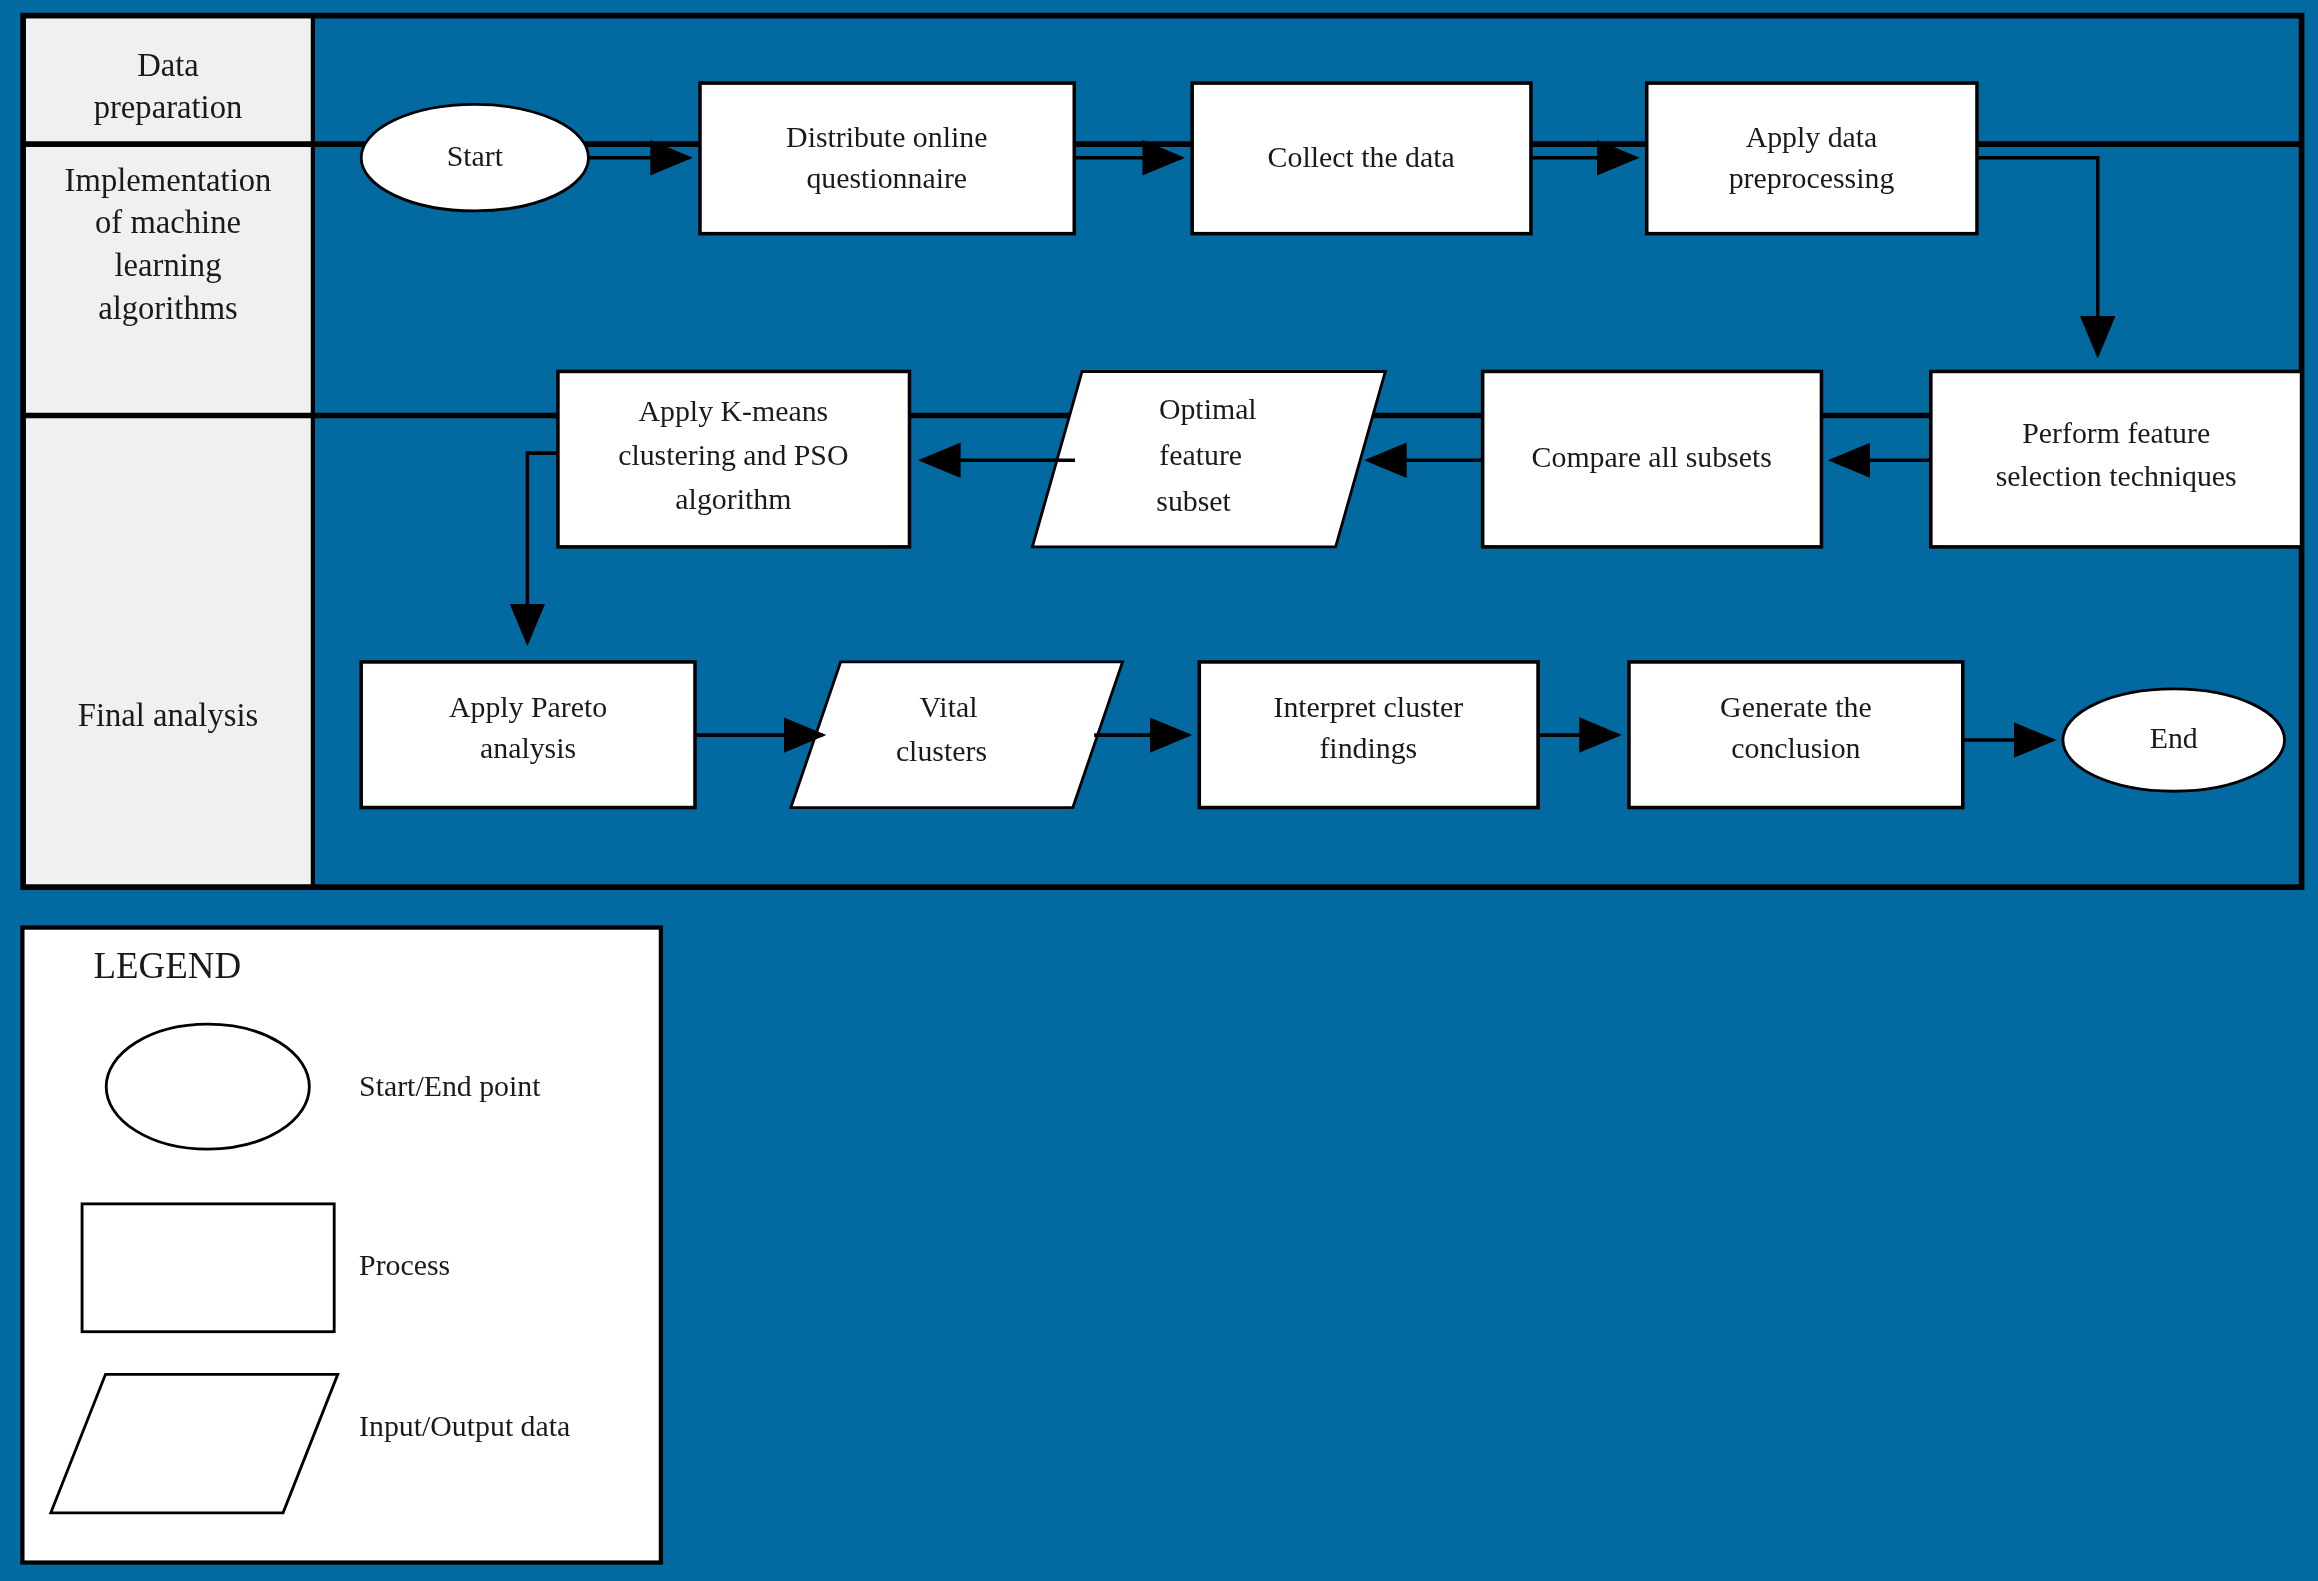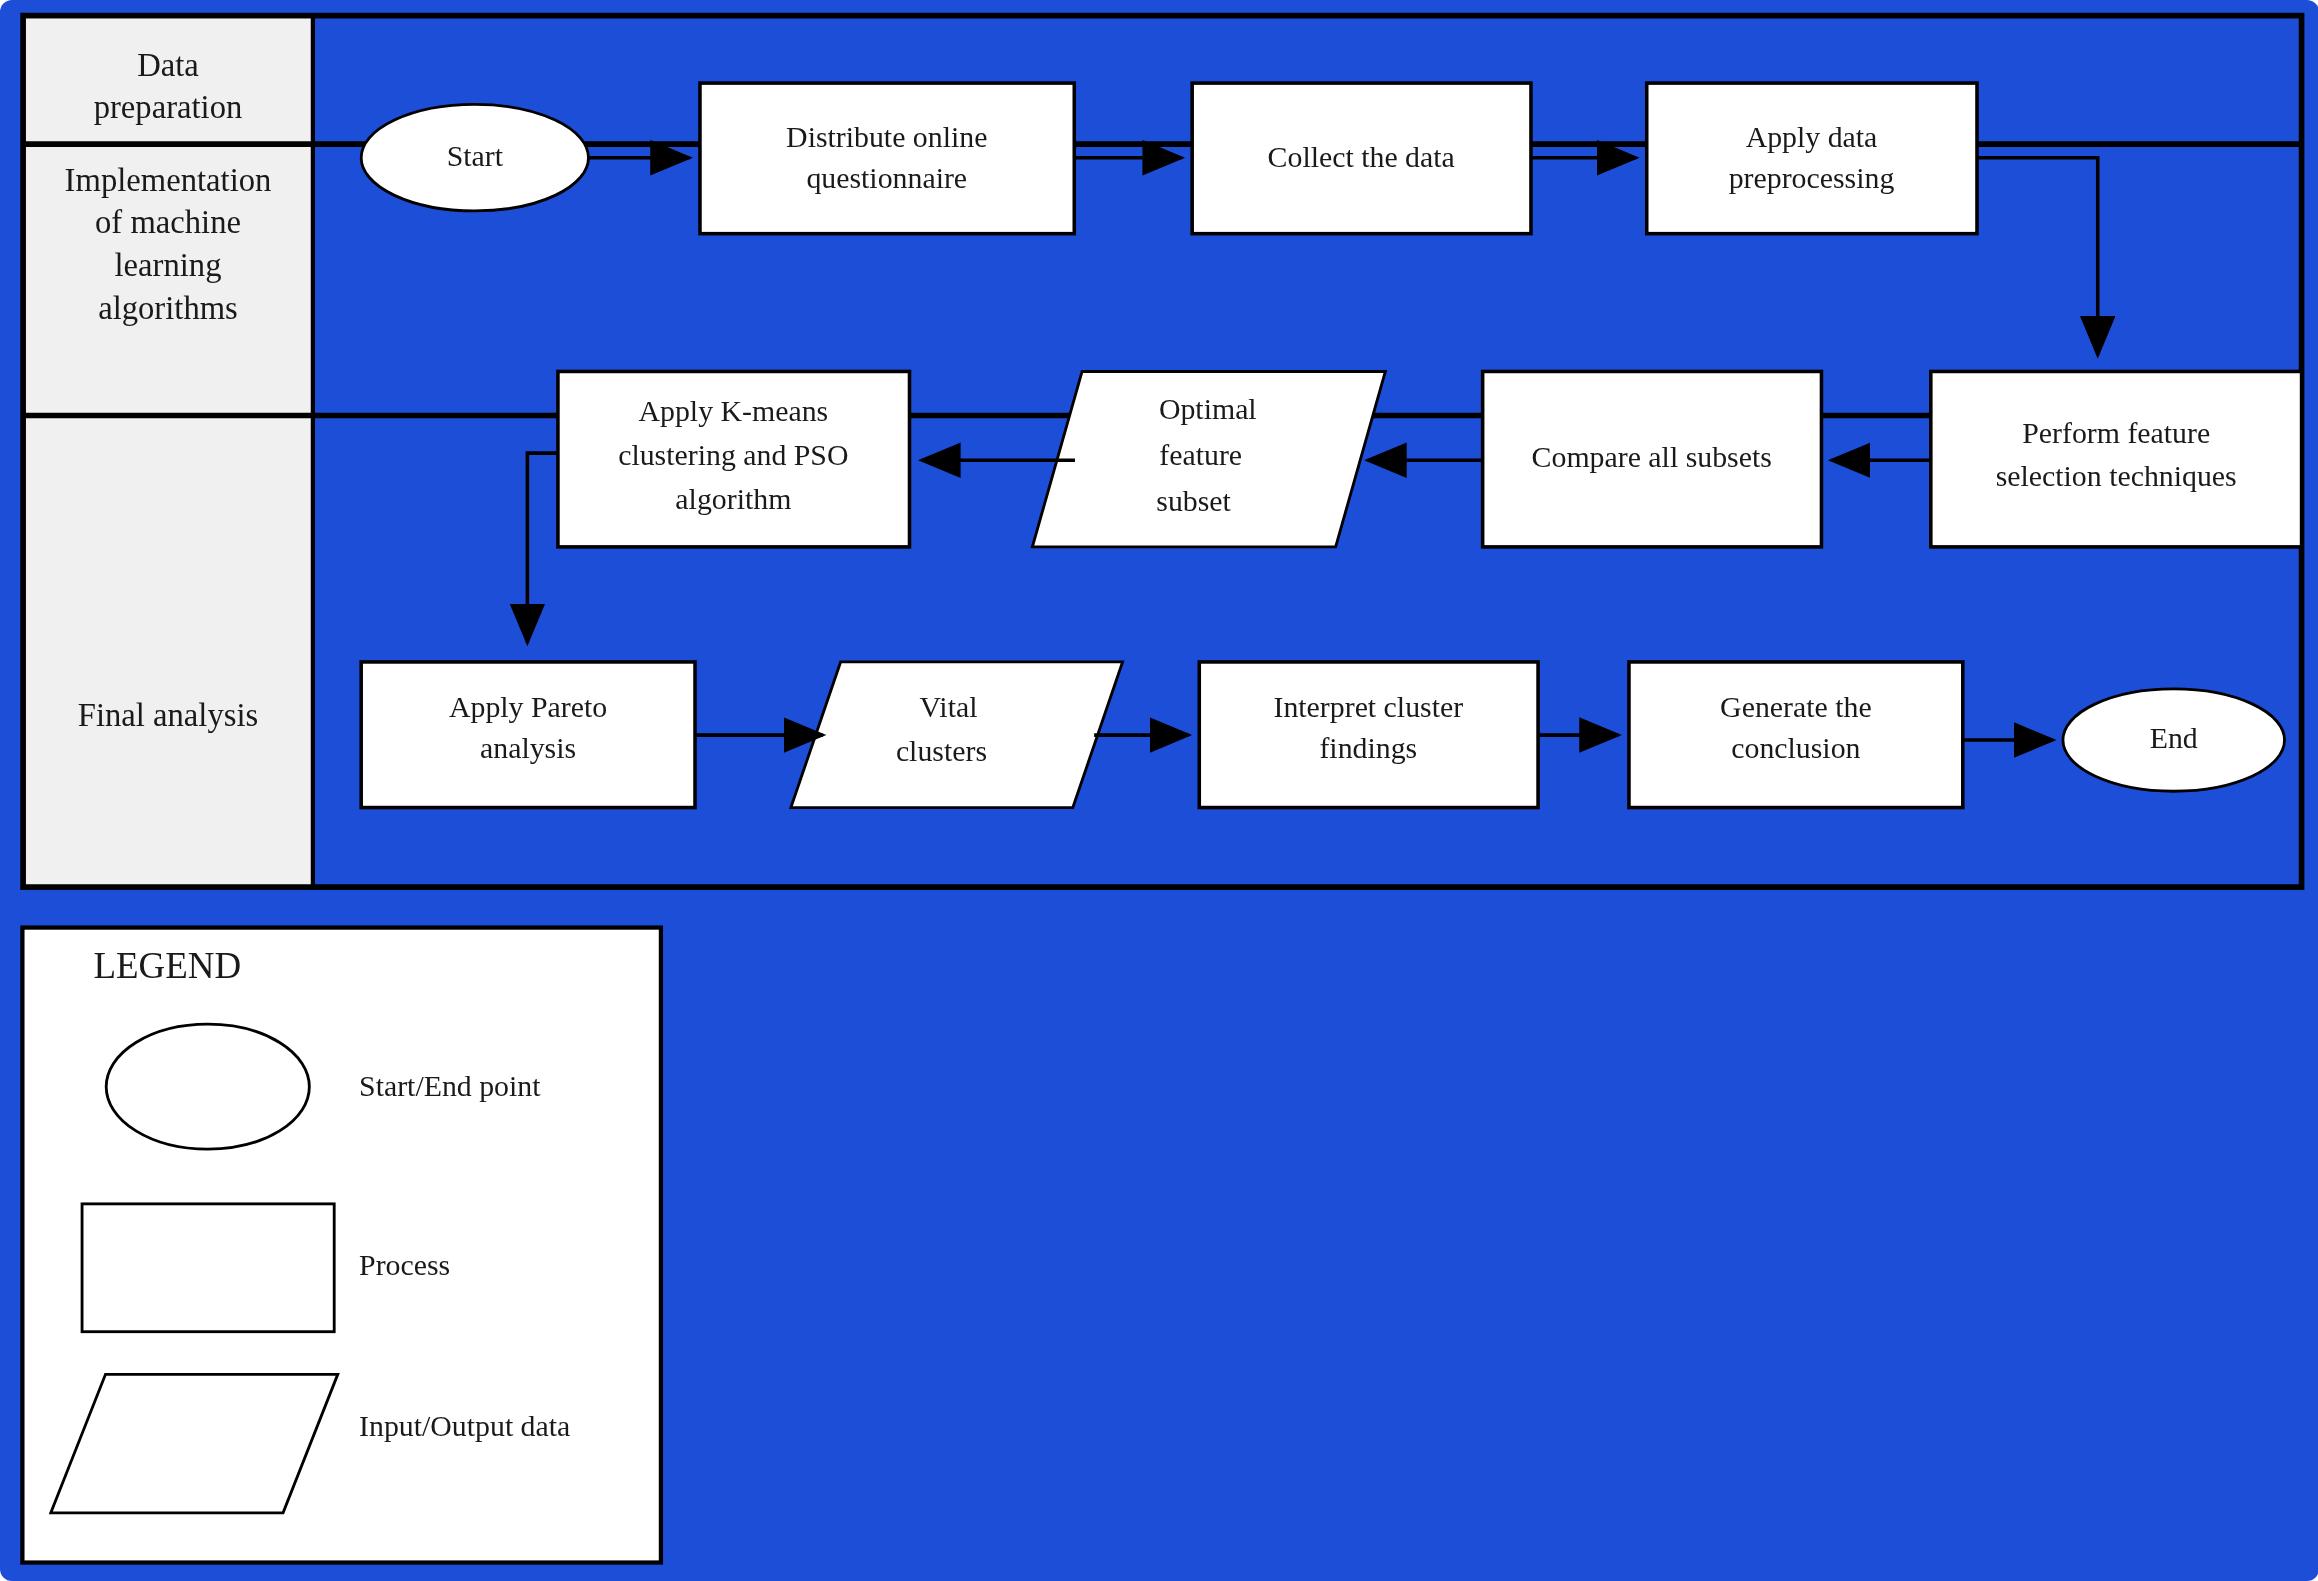--- a/index.html
+++ b/index.html
@@ -10,22 +10,21 @@
   body {
     width: 2319px;
     height: 1581px;
     font-family: "Liberation Serif", "DejaVu Serif", serif;
     overflow: hidden;
   }
   #stage {
     position: relative;
     width: 2319px;
     height: 1581px;
-    background: #1d4ed8;
-    border-radius: 12px;
+    background: #0369a1;
   }
   svg.layer {
     position: absolute;
     left: 0;
     top: 0;
     width: 2319px;
     height: 1581px;
   }
   .band-fill { fill: #f0f0f0; }
   .frame-heavy { stroke: #000000; stroke-width: 8; fill: none; }

